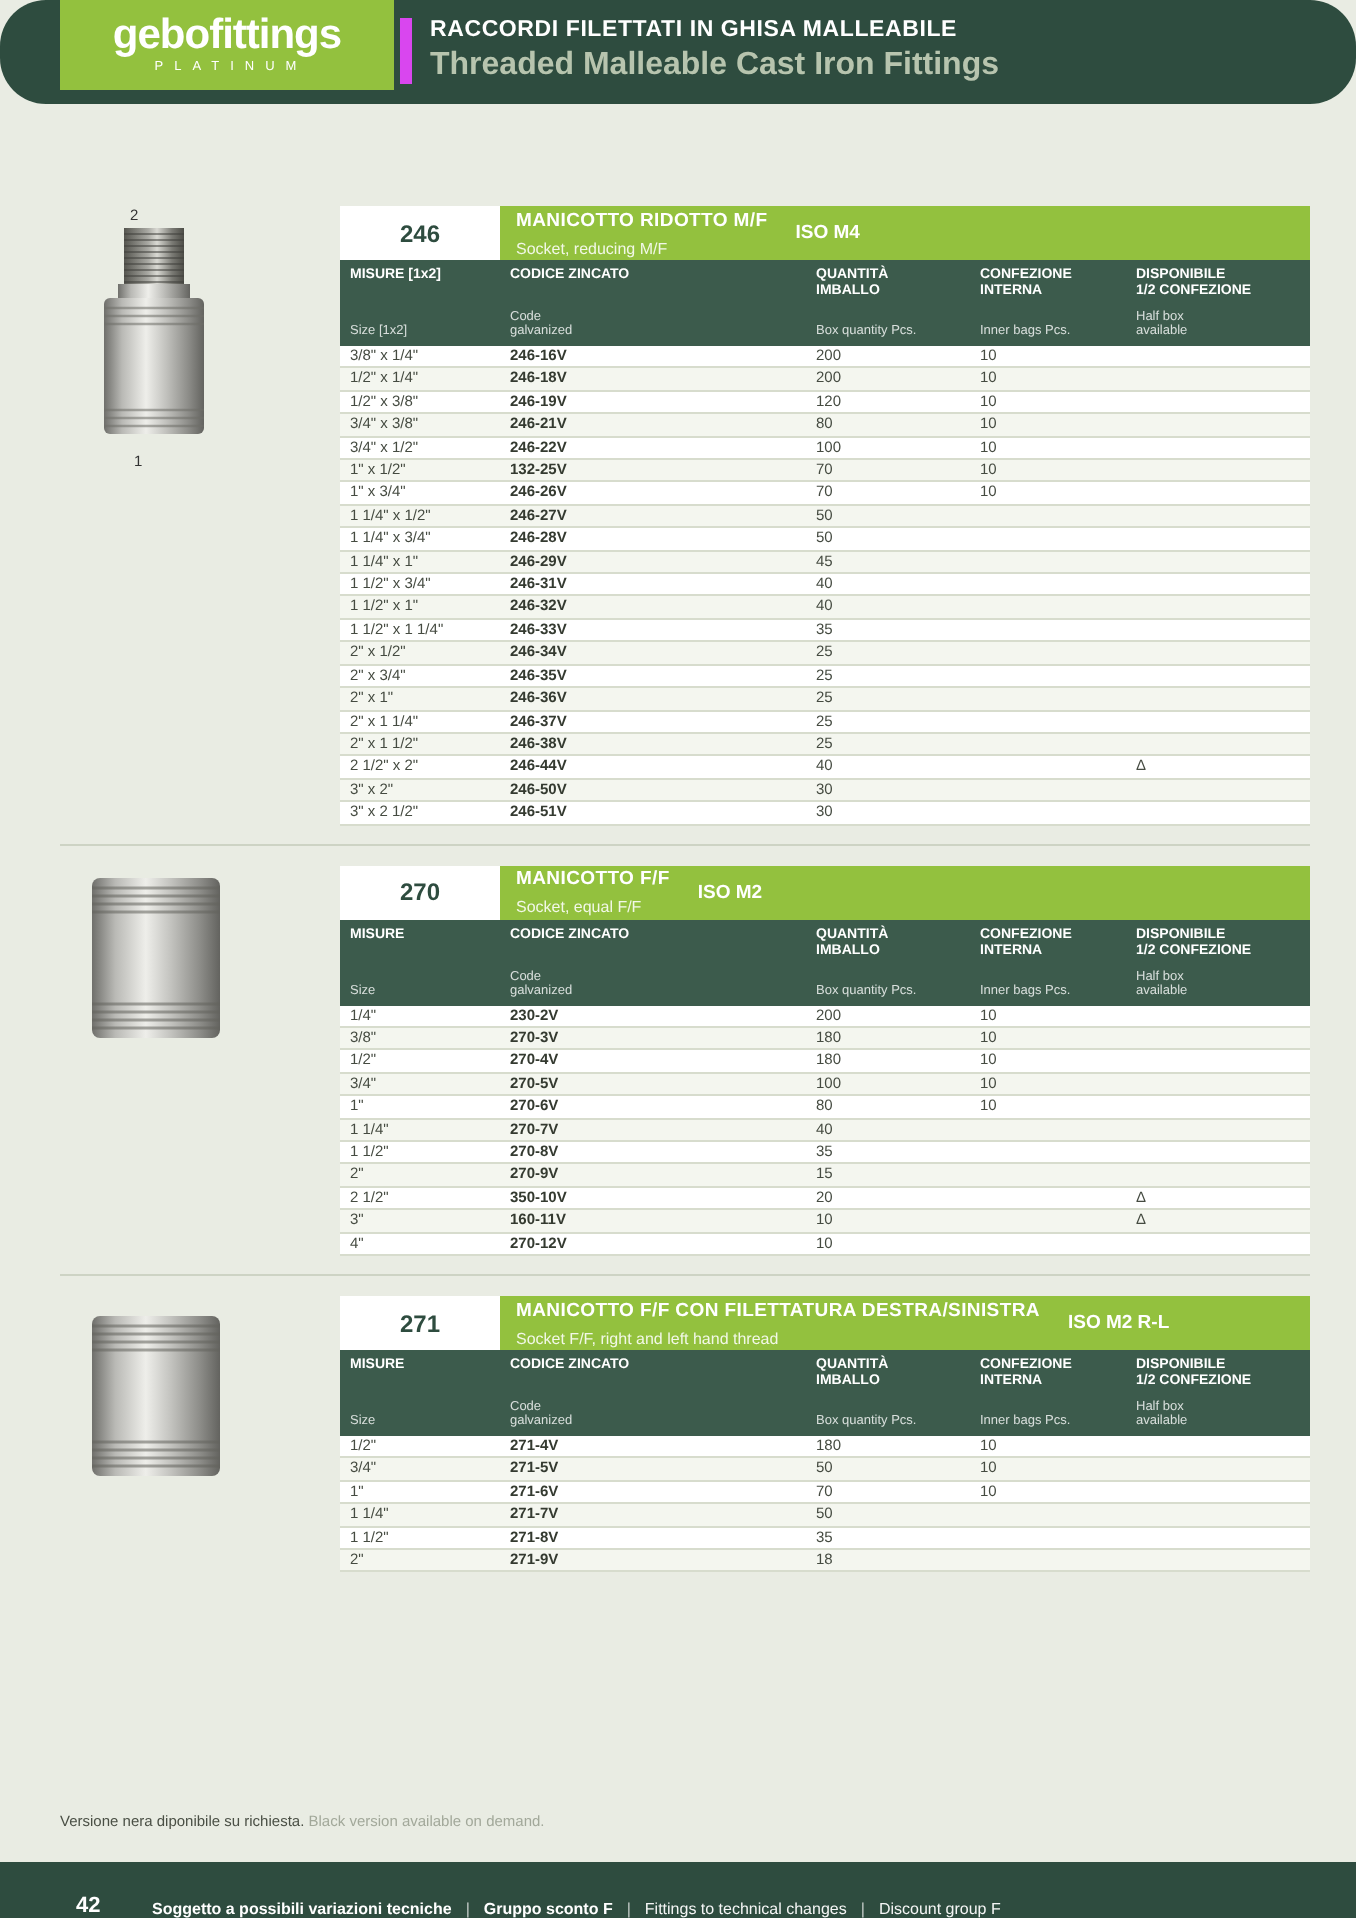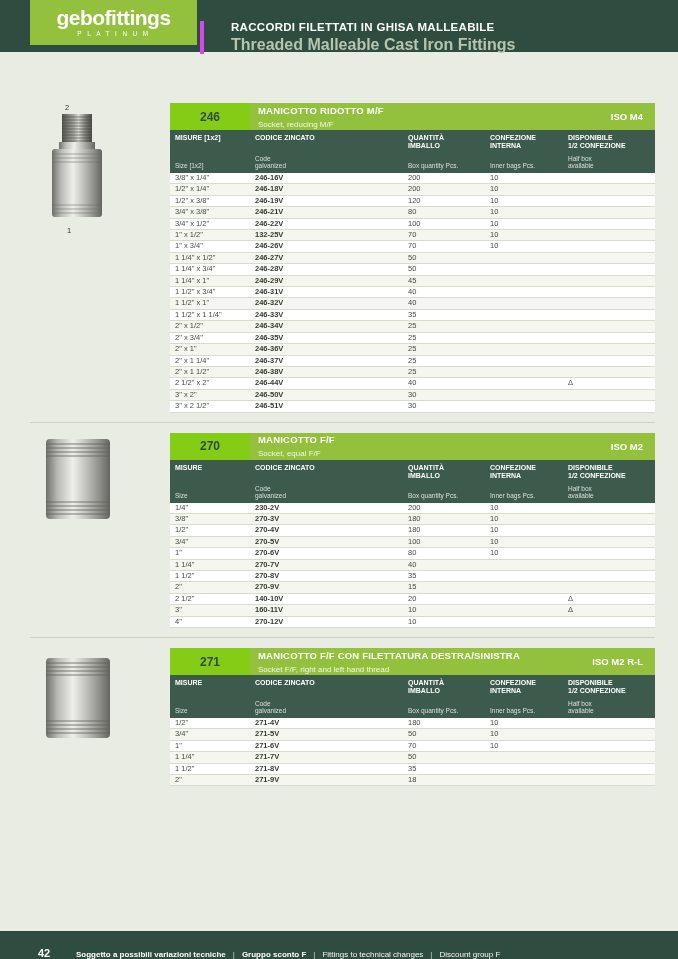--- a/index.html
+++ b/index.html
@@ -1,42 +1,42 @@
 <!DOCTYPE html>
 <html><head>
 <meta charset="utf-8">
 <style>
   * { margin:0; padding:0; box-sizing:border-box; }
   body { background:#ffffff; font-family:"Liberation Sans", sans-serif; }
   .page { width:678px; height:959px; background:#e9ece3; display:flex; flex-direction:column; overflow:hidden; position:relative; }
 
   
-  .header { height:52px; background:#2e4c3f; position:relative; flex:none; }
+  .header { height:52px; background:#2e4c3f; position:relative; flex:none;border-radius:23px; }
   .logo-block { position:absolute; left:30px; top:0; width:167px; height:45px; background:#93c13e;
                 display:flex; flex-direction:column; align-items:center; justify-content:center; }
   .logo-text { color:#fff; font-weight:bold; font-size:21px; line-height:20px; letter-spacing:-0.5px; }
   .logo-sub  { color:#fff; font-size:6.5px; letter-spacing:5.5px; margin-top:2px; padding-left:4px; }
-  .header-title { position:absolute; left:200px; top:21px; border-left:4px solid #d946ef; padding-left:27px; }
+  .header-title { position:absolute; left:200px; top:9px; border-left:6px solid #d946ef; padding-left:9px; }
   .title-it { color:#ffffff; font-weight:bold; font-size:11.5px; letter-spacing:.3px; }
   .title-en { color:#b7c4ae; font-weight:bold; font-size:16px; margin-top:3px; }
 
   
   .content { flex:1; padding:51px 23px 0 30px; display:flex; flex-direction:column; }
   .section { display:flex; margin-bottom:20px; position:relative; }
   .section.divided::after { content:""; position:absolute; left:0; right:0; bottom:-10px; height:1px; background:#cdd3c4; }
   .left-col { width:140px; flex:none; padding-top:0; }
   .photo { display:block; margin-left:8px; }
   .part-label { font-size:7.5px; color:#333; margin-left:35px; height:9px; line-height:9px; }
   .table-col { width:485px; flex:none; }
 
   
   .title-bar { display:flex; height:27px; }
-  .num-cell { width:80px; flex:none; background:#84cc16; color:#2e4c3f; font-weight:bold; font-size:12px;
+  .num-cell { width:80px; flex:none; background:#ffffff; color:#2e4c3f; font-weight:bold; font-size:12px;
               display:flex; align-items:center; justify-content:center;text-align:right; }
-  .lime-bar { flex:1; background:#93c13e; display:flex; align-items:center; justify-content:space-between; padding:0 12px 0 8px; }
+  .lime-bar { flex:1; background:#93c13e; display:flex; align-items:center; padding:0 24px 0 8px; }
   .tt-it { color:#fff; font-weight:bold; font-size:9.5px; letter-spacing:.2px; }
   .tt-en { color:rgba(255,255,255,.88); font-weight:normal; font-size:8px; margin-top:4px; }
   .iso   { color:#fff; font-weight:bold; font-size:9.5px; white-space:nowrap; margin-left:14px; }
 
   
   table { border-collapse:collapse; table-layout:fixed; width:485px; background:#fff; }
   thead th { background:#3c5b4c; height:43px; text-align:left; vertical-align:top; position:relative;
              padding:4px 3px 3px 5px; font-weight:normal; }
   th .it { color:#fff; font-weight:bold; font-size:7px; line-height:8px; white-space:pre-line; }
   th .en { color:rgba(255,255,255,.8); font-size:6.5px; line-height:7px; white-space:pre-line;
@@ -430,21 +430,21 @@
               </tr>
               <tr>
                 <td>2"</td>
                 <td class="code">270-9V</td>
                 <td>15</td>
                 <td></td>
                 <td></td>
               </tr>
               <tr>
                 <td>2 1/2"</td>
-                <td class="code">140-10V</td>
+                <td class="code">350-10V</td>
                 <td>20</td>
                 <td></td>
                 <td>Δ</td>
               </tr>
               <tr>
                 <td>3"</td>
                 <td class="code">160-11V</td>
                 <td>10</td>
                 <td></td>
                 <td>Δ</td>
@@ -559,20 +559,24 @@
                 <td class="code">271-9V</td>
                 <td>18</td>
                 <td></td>
                 <td></td>
               </tr>
             </tbody>
         </table>
       </div>
     </div>
 
+    <div class="footnote">
+      <span class="fn-it">Versione nera diponibile su richiesta.</span>
+      <span class="fn-en">Black version available on demand.</span>
+    </div>
   </div>
 
   <div class="footer">
     <div class="page-num">42</div>
     <div class="footer-text">
       <span class="seg-it">Soggetto a possibili variazioni tecniche</span>
       <span class="sep">|</span>
       <span class="seg-it">Gruppo sconto F</span>
       <span class="sep">|</span>
       <span class="seg-en">Fittings to technical changes</span>

